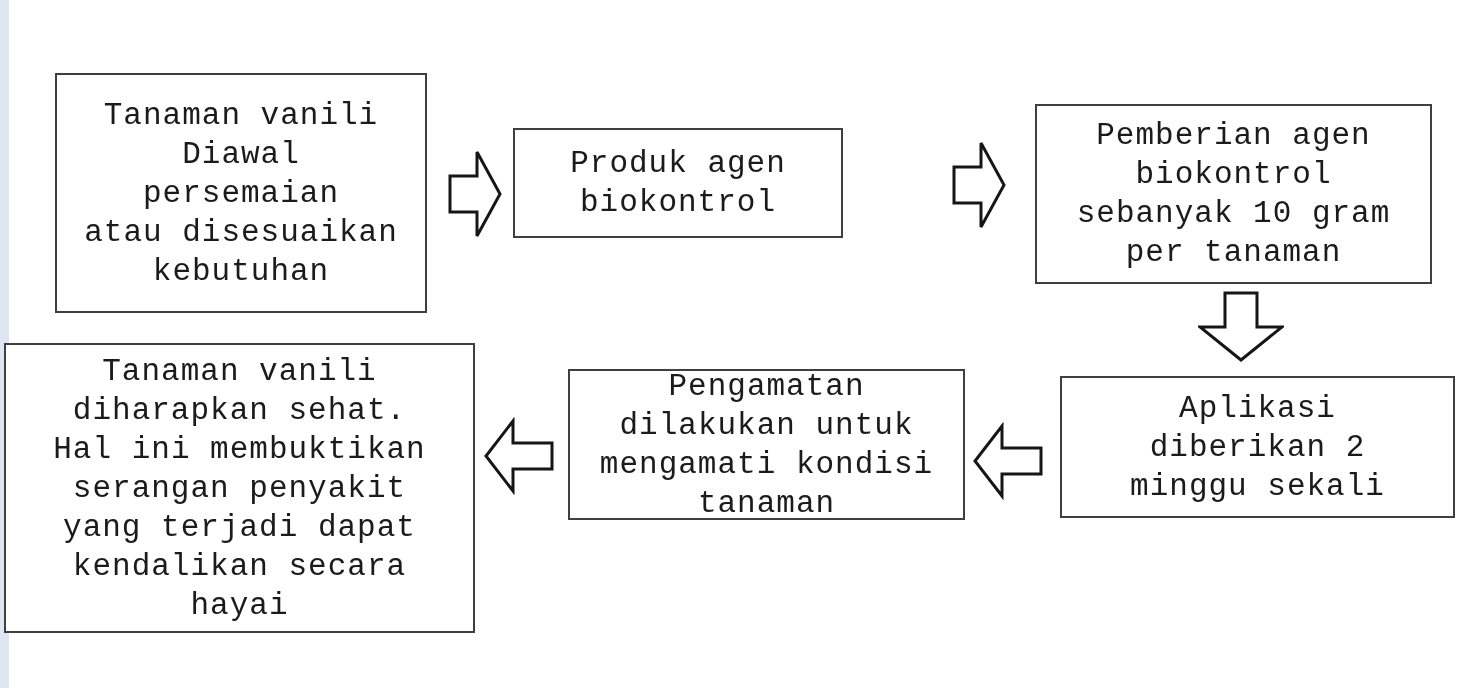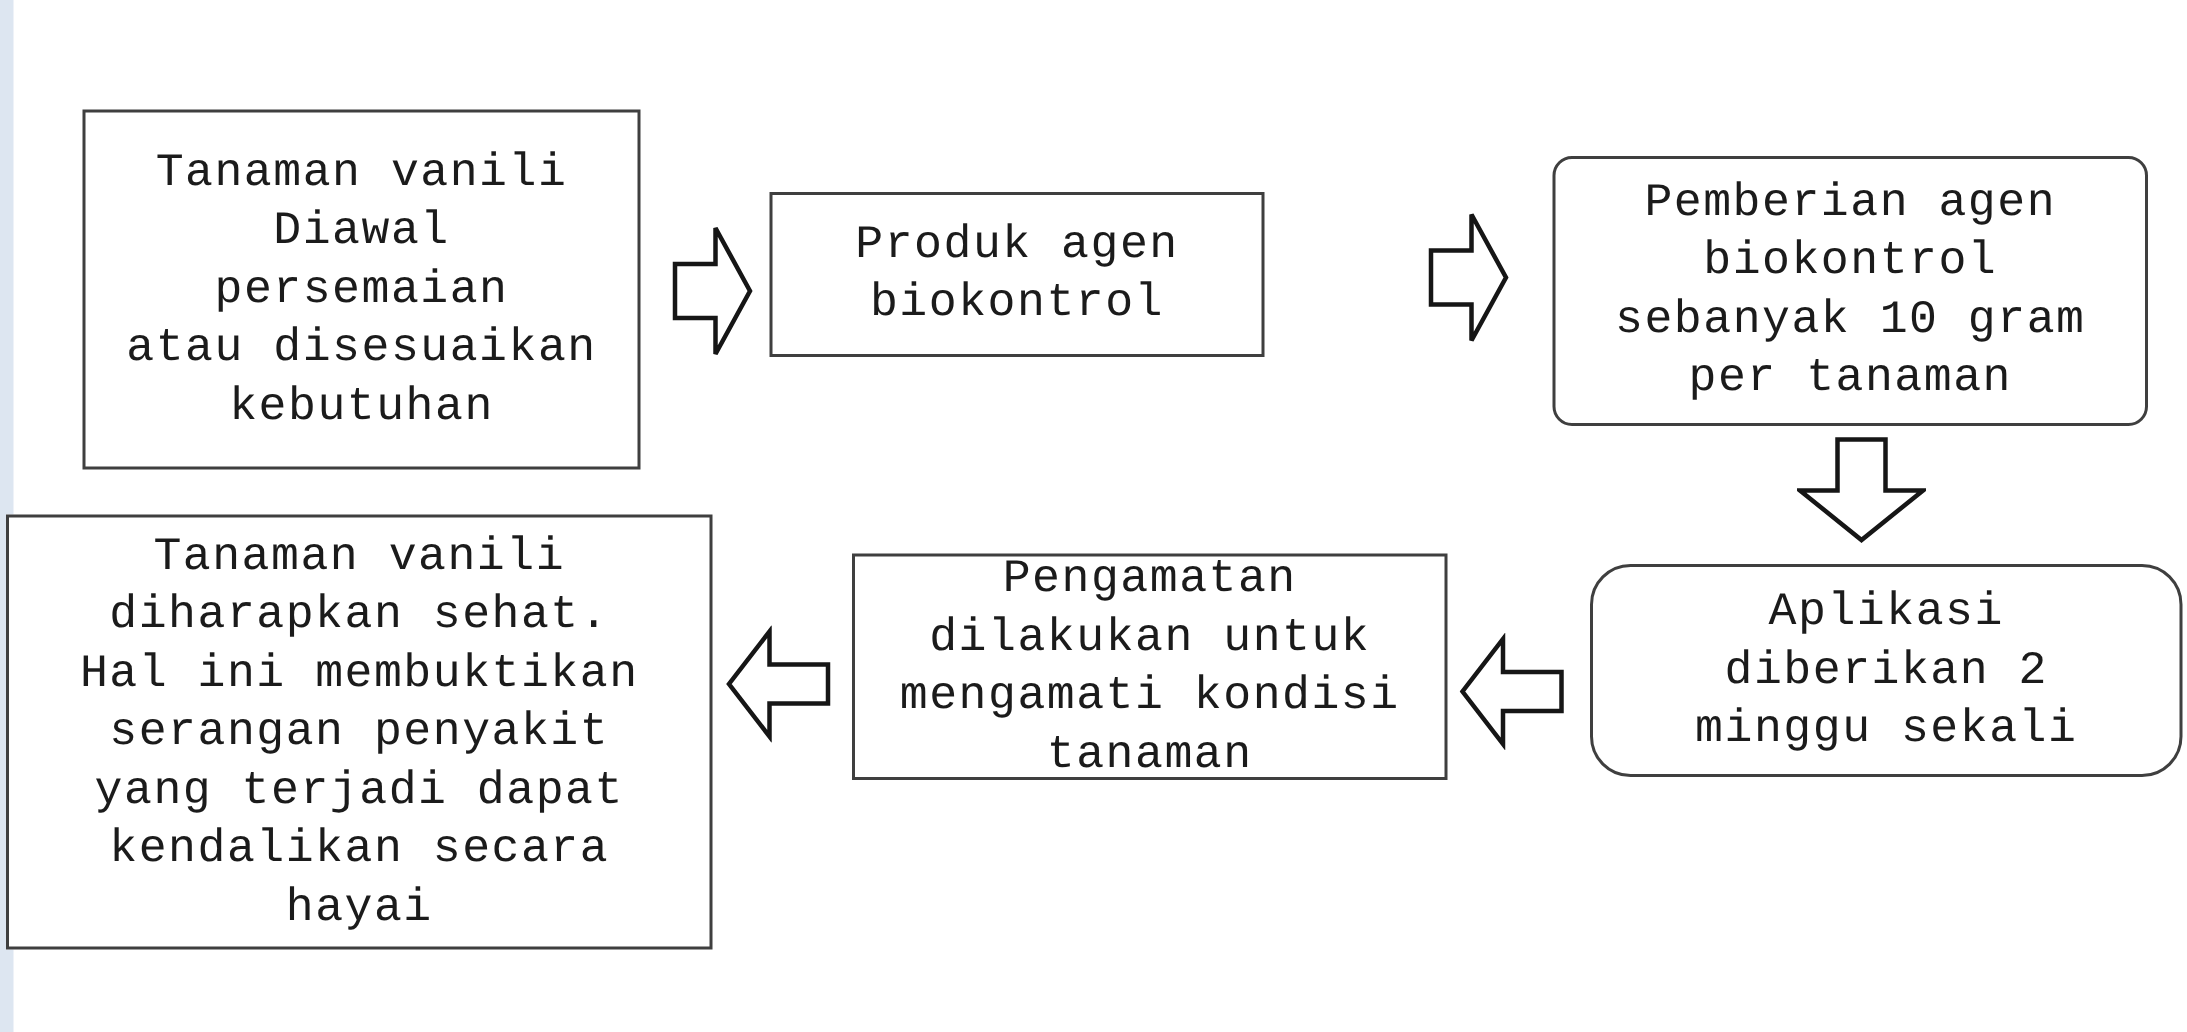--- a/index.html
+++ b/index.html
@@ -42,22 +42,22 @@
   }
   .arrow svg {
     display: block;
     width: 100%;
     height: 100%;
   }
 
   
   #box-seedling    { left: 55px;   top: 73px;  width: 372px; height: 240px; }
   #box-product     { left: 513px;  top: 128px; width: 330px; height: 110px; }
-  #box-dosage      { left: 1035px; top: 104px; width: 397px; height: 180px; border-radius: 13px; }
-  #box-application { left: 1060px; top: 376px; width: 395px; height: 142px; border-radius: 27px; }
+  #box-dosage      { left: 1035px; top: 104px; width: 397px; height: 180px; }
+  #box-application { left: 1060px; top: 376px; width: 395px; height: 142px; }
   #box-observation { left: 568px;  top: 369px; width: 397px; height: 151px; }
   #box-result      { left: 4px;    top: 343px; width: 471px; height: 290px; }
 
   
   #arrow-1 { left: 448px;  top: 147px; width: 54px; height: 94px; }
   #arrow-2 { left: 952px;  top: 138px; width: 54px; height: 94px; }
   #arrow-3 { left: 1198px; top: 291px; width: 86px; height: 71px; }
   #arrow-4 { left: 973px;  top: 422px; width: 70px; height: 78px; }
   #arrow-5 { left: 484px;  top: 417px; width: 70px; height: 78px; }
 </style>

